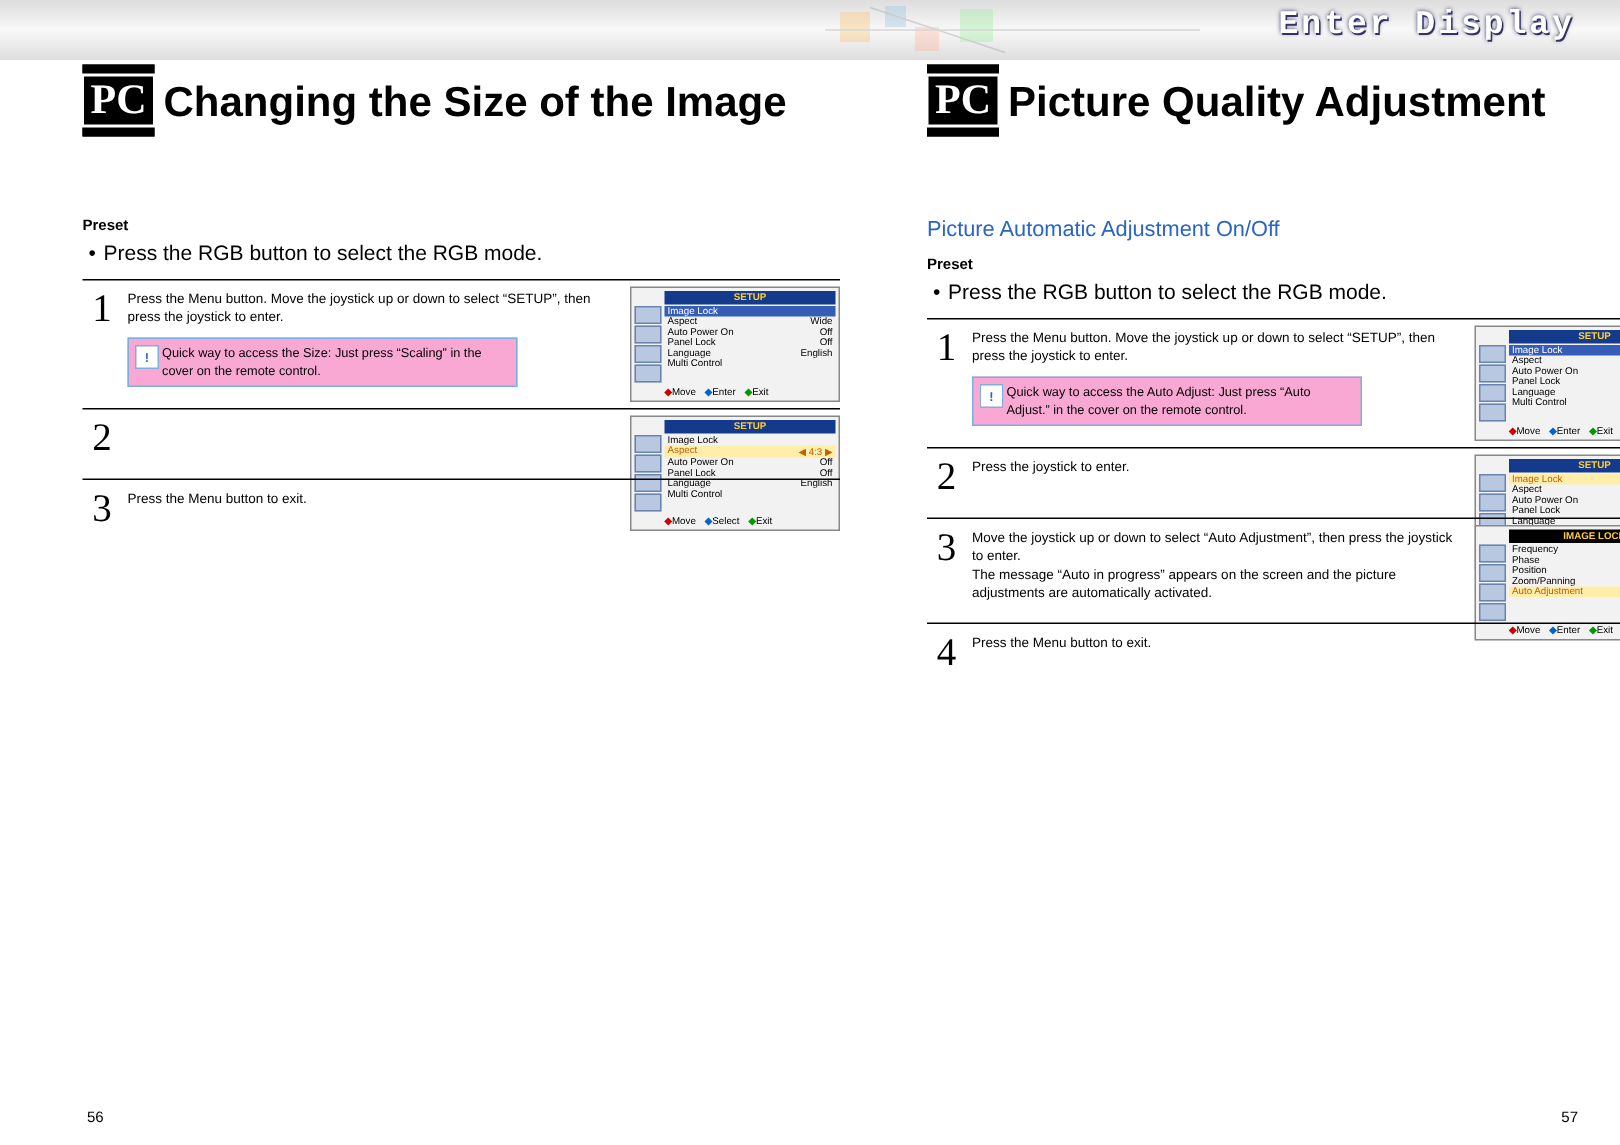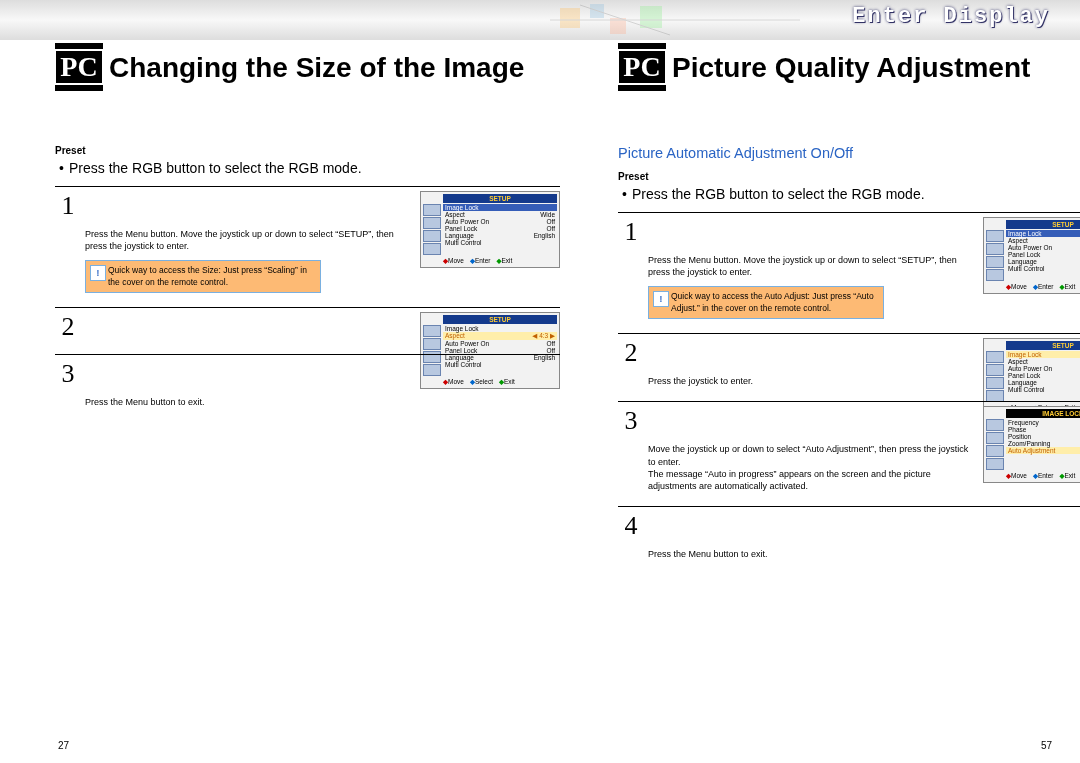--- a/index.html
+++ b/index.html
@@ -101,30 +101,29 @@
     width: 26px;
     text-align: center;
     line-height: 1;
     margin-right: 4px;
   }
   .step-body {
     flex: 1;
     font-size: 9px;
     line-height: 1.35;
     padding-right: 150px;
-    margin-top: 35px;
   }
   .tip {
     border: 1px solid #7ab0e0;
-    background: #fdba74;
+    background: #f9a8d4;
     font-size: 8.5px;
     padding: 4px 6px 4px 22px;
     margin-top: 8px;
     position: relative;
-    width: 236px;
+    width: 260px;
   }
   .tip::before {
     content: "!";
     position: absolute;
     left: 4px; top: 4px;
     width: 14px; height: 14px;
     border: 1px solid #7ab0e0;
     color: #2a64c4;
     font-weight: bold;
     text-align: center;
@@ -447,14 +446,14 @@
   </div>
        </div>
       <div class="step">
          <div class="step-num">4</div>
          <div class="step-body">Press the Menu button to exit.</div>
 
        </div>
     </div>
 </div>
 
-<div class="page-num l">27</div>
+<div class="page-num l">56</div>
 <div class="page-num r">57</div>
 
 </body></html>

